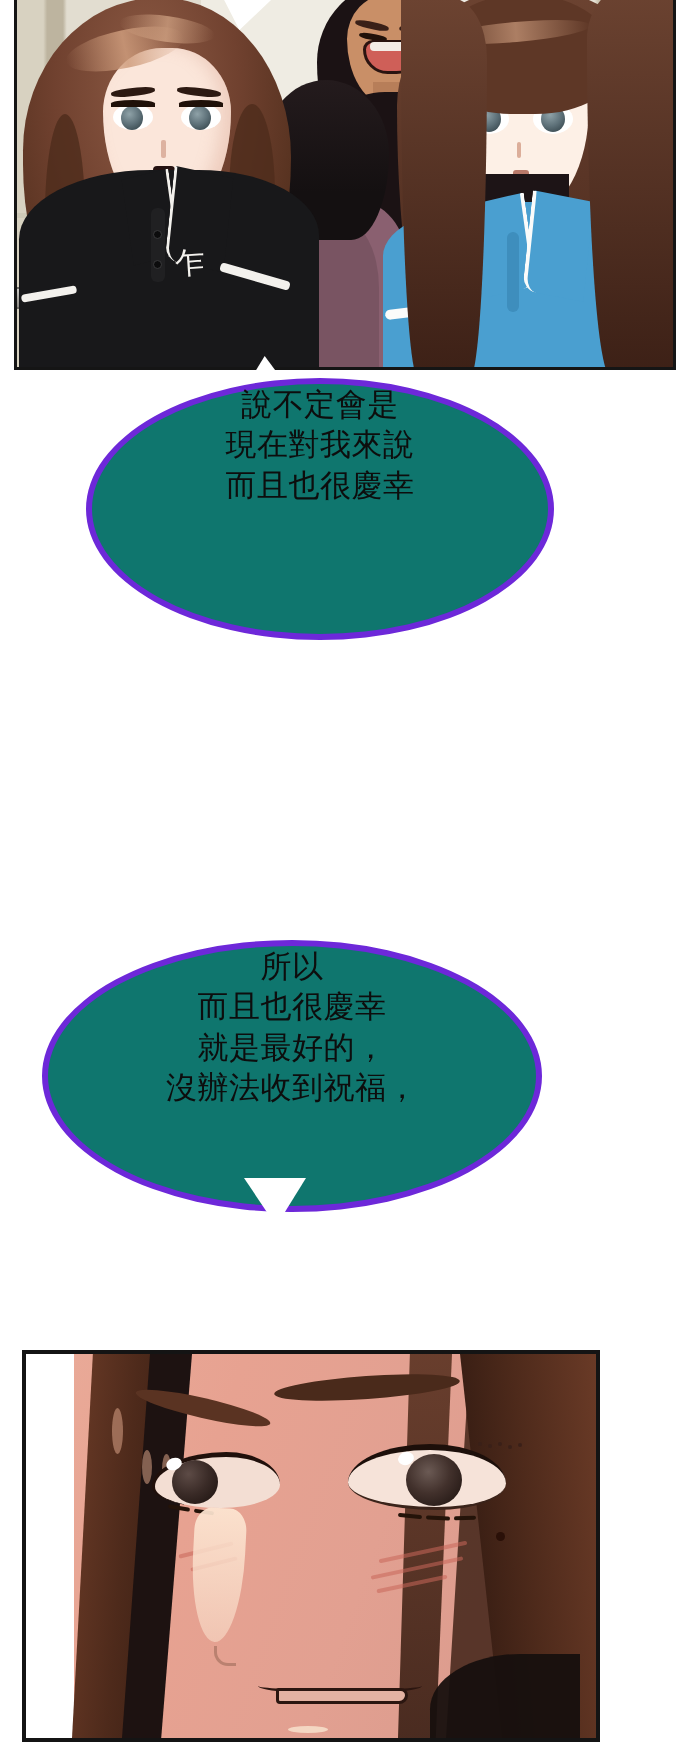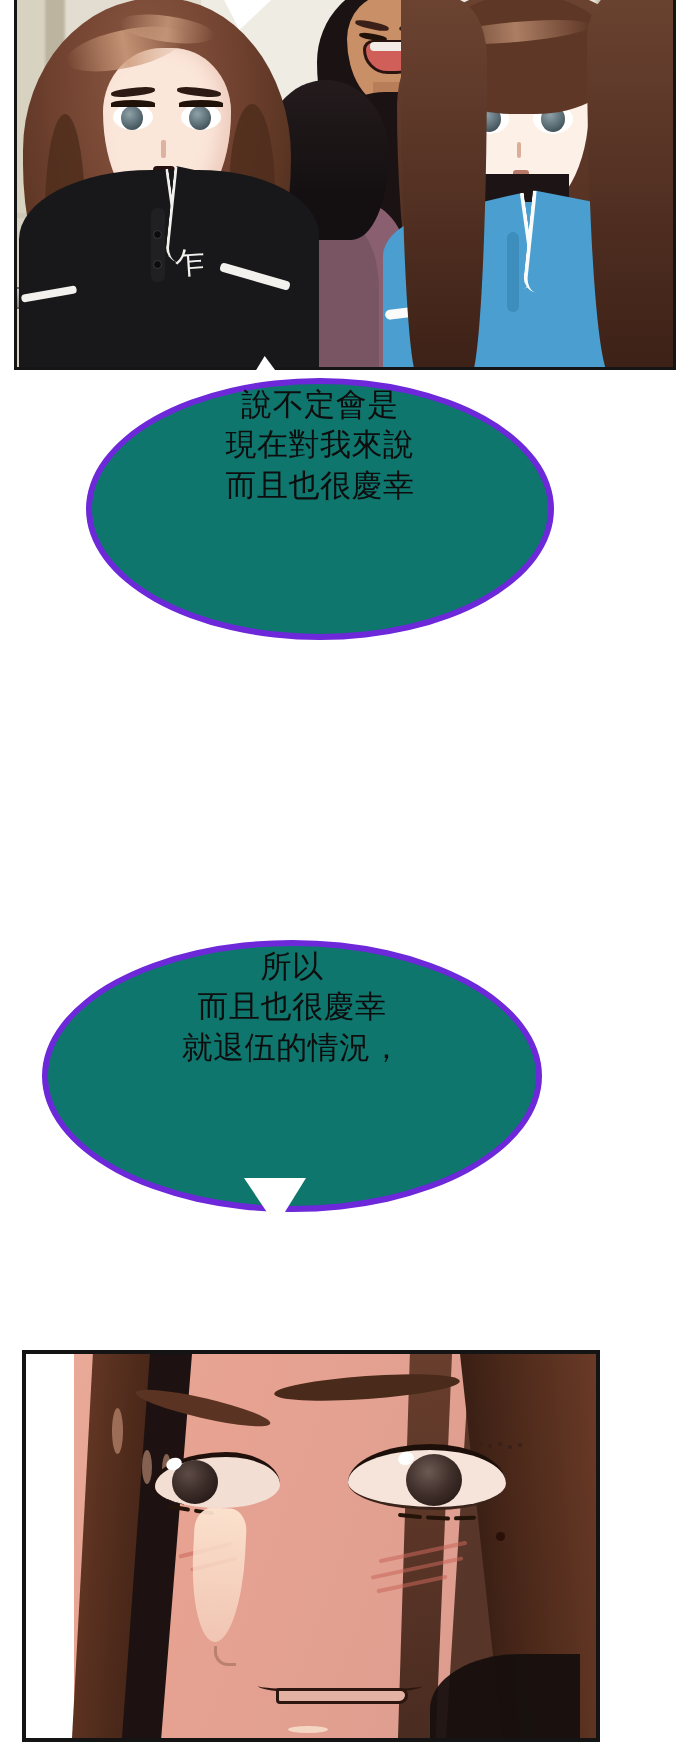--- a/index.html
+++ b/index.html
@@ -542,21 +542,22 @@
   <div class="tail-1"></div>
   <div class="bubble bubble-1">
     <div class="line">說不定會是</div>
     <div class="line">現在對我來說</div>
     <div class="line">而且也很慶幸</div>
   </div>
 
   <div class="bubble bubble-2">
     <div class="line">所以</div>
     <div class="line">而且也很慶幸</div>
-    <div class="line">就退伍的情況，</div>
+    <div class="line">就是最好的，</div>
+    <div class="line">沒辦法收到祝福，</div>
   </div>
   <div class="tail-2-outline"></div>
   <div class="tail-2"></div>
 
   <div class="panel-bottom">
     <div class="pb-inner">
 
       <div class="pb-whitestrip"></div>
       <div class="pb-skin"></div>
 

